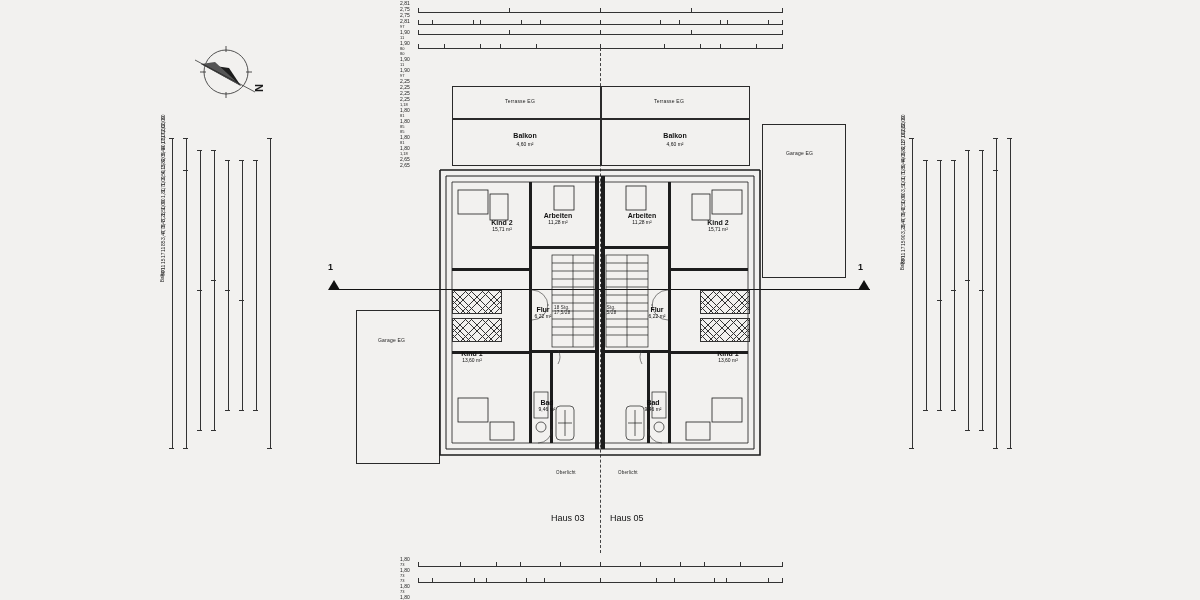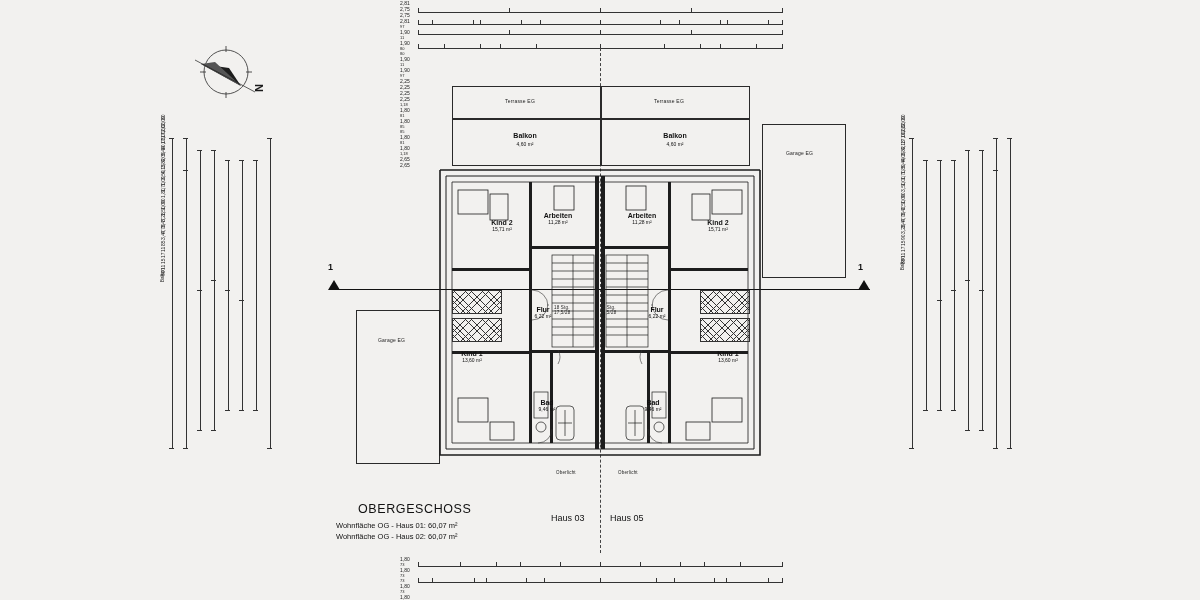--- a/index.html
+++ b/index.html
@@ -489,22 +489,17 @@
 
   <div class="abs" style="left:554px;top:305px;">
     <div class="lbl" style="font-size:4.5px;">18 Stg.</div>
     <div class="lbl" style="font-size:4.5px;">17,5/28</div>
   </div>
   <div class="abs" style="left:600px;top:305px;">
     <div class="lbl" style="font-size:4.5px;">18 Stg.</div>
     <div class="lbl" style="font-size:4.5px;">17,5/28</div>
   </div>
 
-  <div class="abs" style="left:336px;top:502px;">
-    <div class="title-big" style="margin-left:22px;">OBERGESCHOSS</div>
-    <div class="title-sub" style="margin-top:5px;">Wohnfläche OG - Haus 01: 60,07 m²</div>
-    <div class="title-sub" style="margin-top:2px;">Wohnfläche OG - Haus 02: 60,07 m²</div>
-  </div>
 
   <div class="house-lbl abs" style="left:551px;top:513px;">Haus 03</div>
   <div class="house-lbl abs" style="left:610px;top:513px;">Haus 05</div>
 
 </div>
 
 </body></html>

